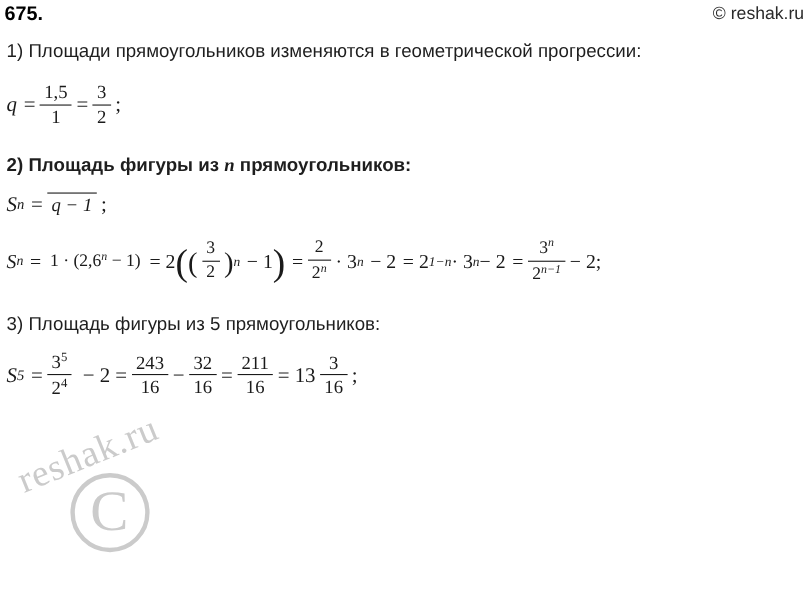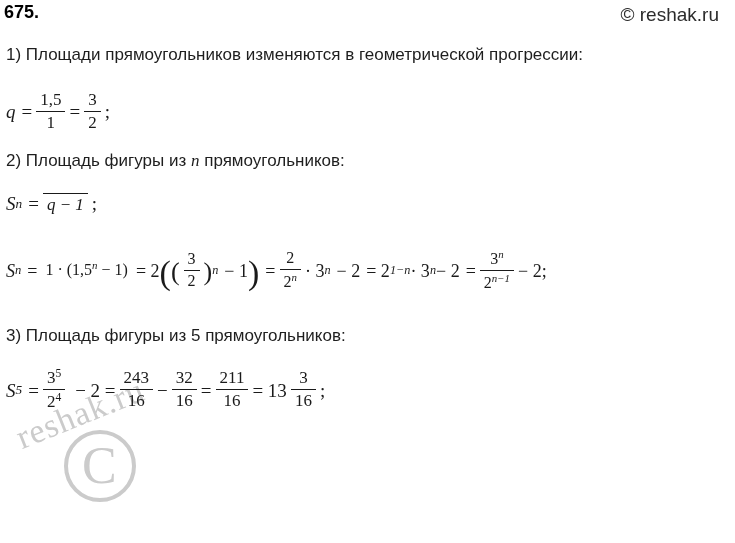--- a/index.html
+++ b/index.html
@@ -73,40 +73,40 @@
   .task-number {
     position: absolute;
     left: 4px;
     top: 2px;
     font-size: 18px;
     font-weight: bold;
     color: #000;
   }
   .site-credit {
     position: absolute;
-    right: 16px;
+    right: 4px;
     top: 4px;
-    font-size: 19px;
+    font-size: 16px;
     color: #2b2b2b;
   }
 
   .content {
     position: relative;
     padding: 0 6px;
     z-index: 10;
   }
   .line {
     position: relative;
     font-size: 17px;
     line-height: 1.25;
     color: #1e1e1e;
     margin: 0;
   }
   .step-text {
-    margin-top: 10px;
+    margin-top: 2px;
     margin-bottom: 6px;
     font-size: 17px;
   }
   .math {
     font-family: "Liberation Serif", serif;
     font-size: 19px;
     color: #1a1a1a;
   }
   .it { font-style: italic; }
   .sub {
@@ -114,21 +114,21 @@
     vertical-align: -0.3em;
   }
   .sup {
     font-size: 0.68em;
     vertical-align: 0.55em;
   }
   .frac {
     display: inline-block;
     vertical-align: middle;
     text-align: center;
-    margin: 8px 4px;
+    margin: 0 4px;
     position: relative;
     top: -1px;
   }
   .frac .num {
     display: block;
     padding: 0 4px 1px 4px;
     font-size: 16px;
     line-height: 1.15;
   }
   .frac .den {
@@ -199,21 +199,21 @@
         <span class="den">1</span>
       </span>
       <span>=</span>
       <span class="frac big">
         <span class="num">3</span>
         <span class="den">2</span>
       </span>
       <span>;</span>
     </div>
 
-    <div class="line step-text" style="margin-top:9px;">
+    <div class="line step-text" style="margin-top:22px;font-weight:bold;">
       <span>2) Площадь фигуры из </span><span class="it math" style="font-size:17px;">n</span><span> прямоугольников:</span>
     </div>
 
     <div class="line math eqrow r2">
       <span class="it">S</span>
         <span class="sub it">n</span>
       <span class="sp"></span>
         <span>=</span>
       <span class="frac big">
         <span class="den it">q − 1</span>
@@ -221,21 +221,21 @@
       <span>;</span>
     </div>
 
     <div class="line math eqrow r3" style="font-size:18px;">
       <span class="it">S</span>
         <span class="sub it">n</span>
       <span class="sp"></span>
         <span>=</span>
 
       <span class="frac">
-        <span class="num"><span>1 · (1,5</span><span class="sup it">n</span><span> − 1)</span></span>
+        <span class="num"><span>1 · (2,6</span><span class="sup it">n</span><span> − 1)</span></span>
       </span>
 
       <span>= 2</span>
       <span class="paren-big">(</span>
       <span class="paren-mid">(</span>
       <span class="frac">
         <span class="num">3</span>
         <span class="den">2</span>
       </span>
       <span class="paren-mid">)</span>

